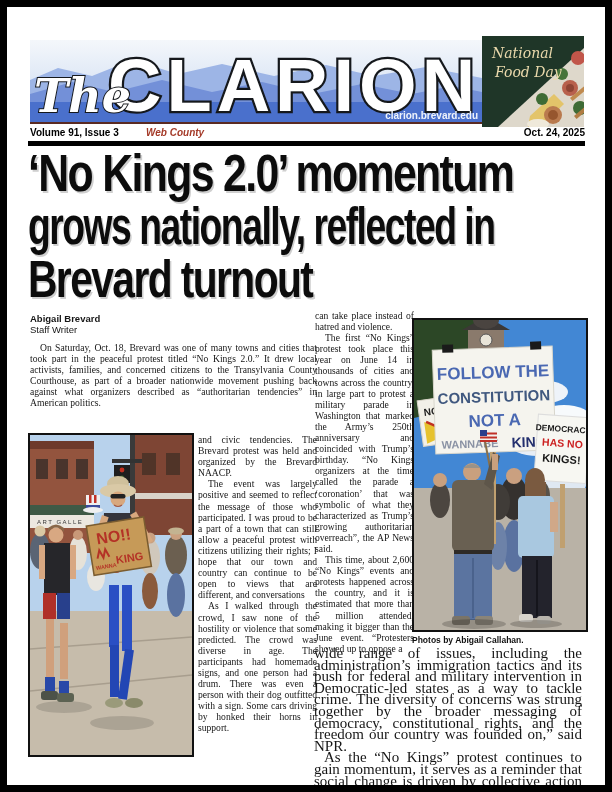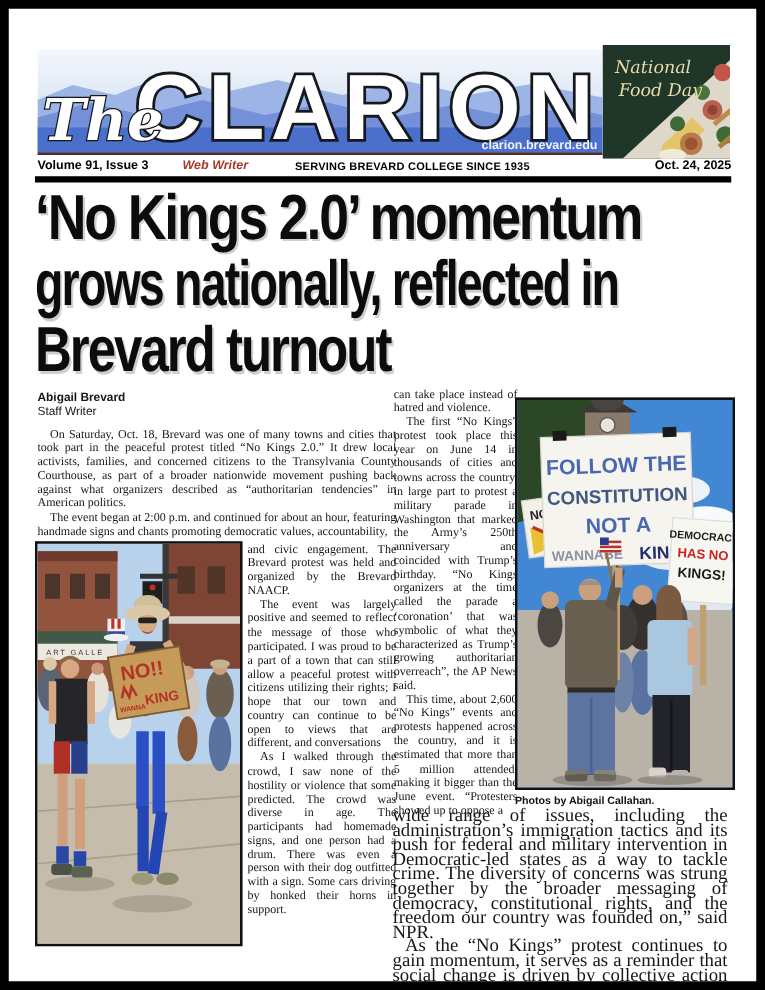--- a/index.html
+++ b/index.html
@@ -98,44 +98,42 @@
       <rect x="88" y="62" width="18" height="4" transform="rotate(-40 88 62)" fill="#c08a4e"></rect>
       <rect x="92" y="80" width="18" height="4" transform="rotate(-40 92 80)" fill="#b07c42"></rect>
       <ellipse cx="56" cy="88" rx="11" ry="5" fill="#efe9da"></ellipse>
       <text class="t-food" x="10" y="22">National</text>
       <text class="t-food" x="13" y="41">Food Day</text>
     </svg>
   </div>
 
   <div class="infobar">
     <span class="ib-vol">Volume 91, Issue 3</span>
-    <span class="ib-ed">Web Writer</span>
-    <span class="ib-serv">SERVING BREVARD COLLEGE SINCE 1935</span>
+    <span class="ib-ed">Web County</span>
     <span class="ib-date">Oct. 24, 2025</span>
   </div>
   <div class="rule"></div>
 
   <div class="headline">
     <div class="hl hl1">‘No Kings 2.0’ momentum</div>
     <div class="hl hl2">grows nationally, reflected in</div>
     <div class="hl hl3">Brevard turnout</div>
   </div>
 
   <div class="byline">
     <div class="au">Abigail Brevard</div>
     <div class="ro">Staff Writer</div>
   </div>
 
   <div class="intro bodytxt">
     <p class="ind">On Saturday, Oct. 18, Brevard was one of many towns and cities that took part in the peaceful protest titled “No Kings 2.0.” It drew local activists, families, and concerned citizens to the Transylvania County Courthouse, as part of a broader nationwide movement pushing back against what organizers described as “authoritarian tendencies” in American politics.</p>
-    <p class="ind">The event began at 2:00 p.m. and continued for about an hour, featuring handmade signs and chants promoting democratic values, accountability,</p>
   </div>
 
   <div class="col2 bodytxt">
-    <p>and civic engagement. The Brevard protest was held and organized by the Brevard NAACP.</p>
+    <p>and civic tendencies. The Brevard protest was held and organized by the Brevard NAACP.</p>
     <p class="ind">The event was largely positive and seemed to reflect the message of those who participated. I was proud to be a part of a town that can still allow a peaceful protest with citizens utilizing their rights; I hope that our town and country can continue to be open to views that are different, and conversations</p>
     <p class="ind">As I walked through the crowd, I saw none of the hostility or violence that some predicted. The crowd was diverse in age. The participants had homemade signs, and one person had a drum. There was even a person with their dog outfitted with a sign. Some cars driving by honked their horns in support.</p>
   </div>
 
   <div class="col3 bodytxt">
     <p>can take place instead of hatred and violence.</p>
     <p class="ind">The first “No Kings” protest took place this year on June 14 in thousands of cities and towns across the country, in large part to protest a military parade in Washington that marked the Army’s 250th anniversary and coincided with Trump’s birthday. “No Kings organizers at the time called the parade a ‘coronation’ that was symbolic of what they characterized as Trump’s growing authoritarian overreach”, the AP News said.</p>
     <p class="ind">This time, about 2,600 “No Kings” events and protests happened across the country, and it is estimated that more than 5 million attended, making it bigger than the June event. “Protesters showed up to oppose a</p>
   </div>
 

